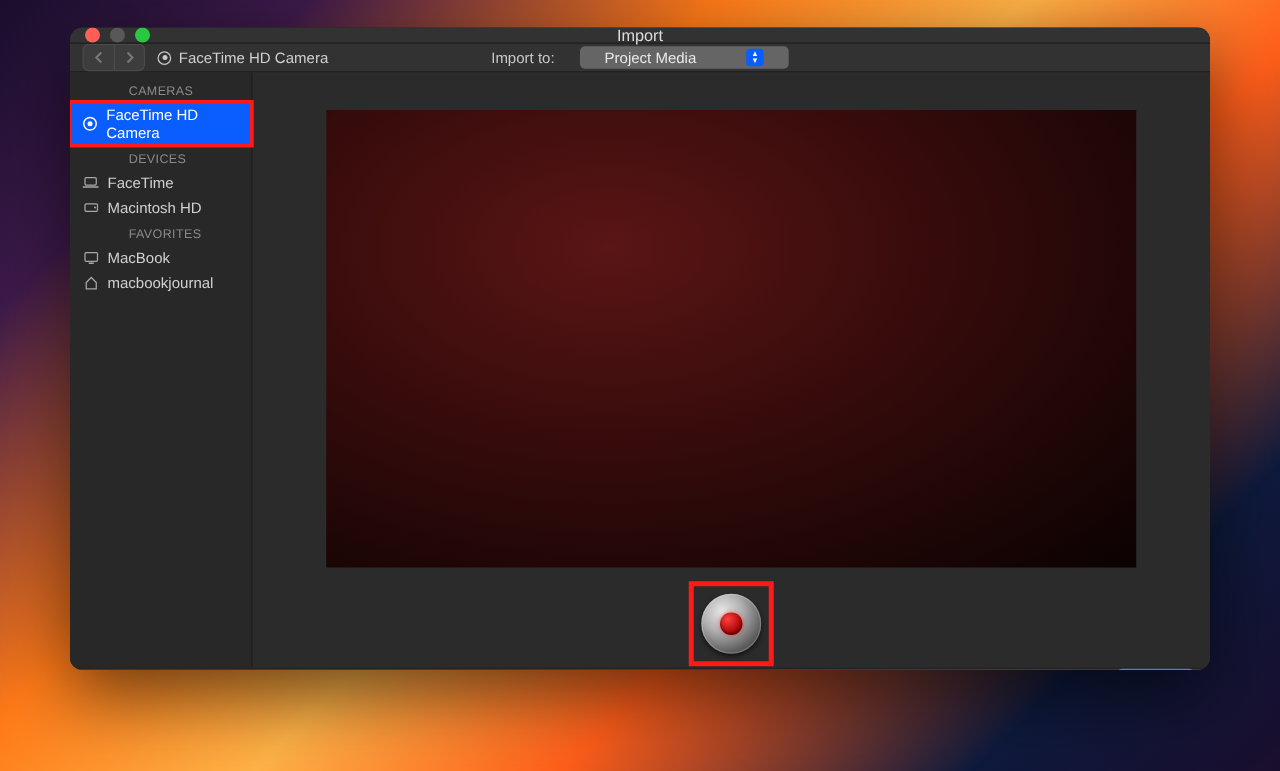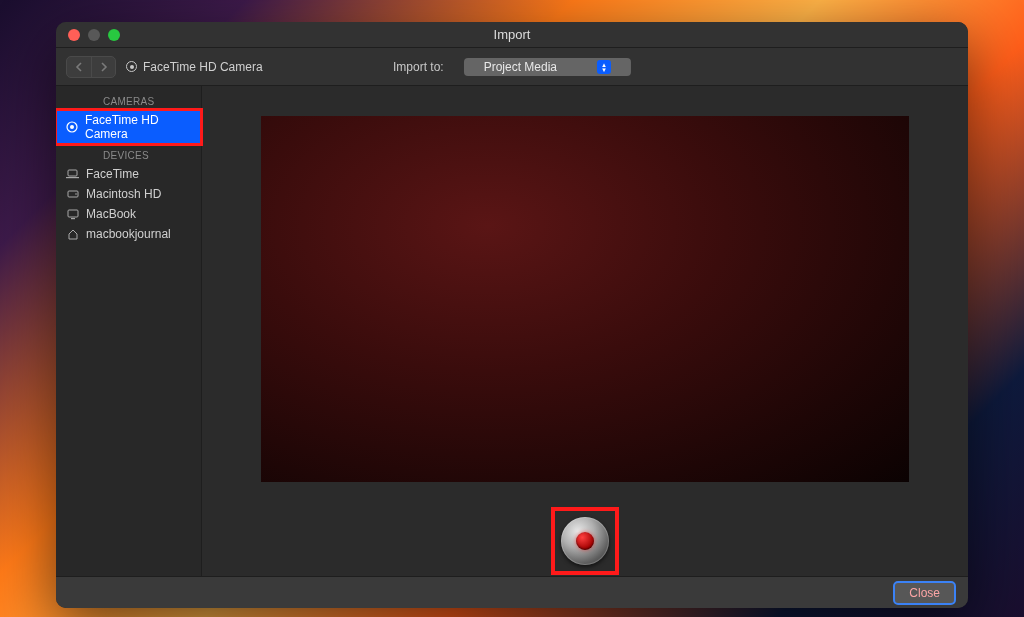--- a/index.html
+++ b/index.html
@@ -4,21 +4,21 @@
 <style>
   * { box-sizing: border-box; margin: 0; padding: 0; font-family: -apple-system, BlinkMacSystemFont, "Helvetica Neue", sans-serif; }
   html, body { width: 1024px; height: 617px; overflow: hidden; }
   
   .desktop {
     width: 1024px; height: 617px; position: relative;
     background: linear-gradient(135deg, #1a0e2e 0%, #3d1a4a 15%, #ff7a18 35%, #ffb347 50%, #ff5e1a 65%, #0e1a3d 85%, #1a0e2e 100%);
   }
   
   .window {
-    position: absolute; left: 56px; top: 22px; width: 912px; height: 586px;
+    position: absolute; left: 56px; top: 22px; width: 912px; height: 514px;
     background: #2b2b2b; border-radius: 10px; box-shadow: 0 20px 60px rgba(0,0,0,0.6);
     display: flex; flex-direction: column; overflow: hidden;
   }
   
   .titlebar {
     height: 26px; background: #323232; display: flex; align-items: center; position: relative;
     border-bottom: 1px solid #1e1e1e;
   }
   .traffic { display: flex; gap: 8px; padding-left: 12px; }
   .tl { width: 12px; height: 12px; border-radius: 50%; }
@@ -152,20 +152,21 @@
         <div class="side-item">
           <span class="side-icon">
             <svg width="12" height="12" viewBox="0 0 12 12">
                 <rect x="1" y="3" width="10" height="6" rx="1" stroke="currentColor" stroke-width="1" fill="none"></rect>
                 <circle cx="9" cy="6" r="0.8" fill="currentColor"></circle>
               </svg>
           </span>
           <span>Macintosh HD</span>
         </div>
 
+        <div class="section-header">FAVORITES</div>
         <div class="side-item">
           <span class="side-icon">
             <svg width="12" height="11" viewBox="0 0 12 11">
                 <rect x="1" y="1" width="10" height="7" rx="1" stroke="currentColor" stroke-width="1" fill="none"></rect>
                 <rect x="4" y="9" width="4" height="1.2" fill="currentColor"></rect>
               </svg>
           </span>
           <span>MacBook</span>
         </div>
         <div class="side-item">

